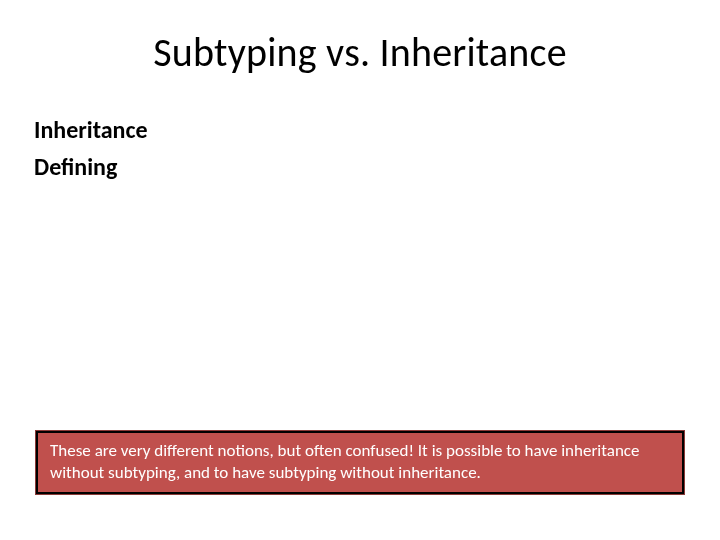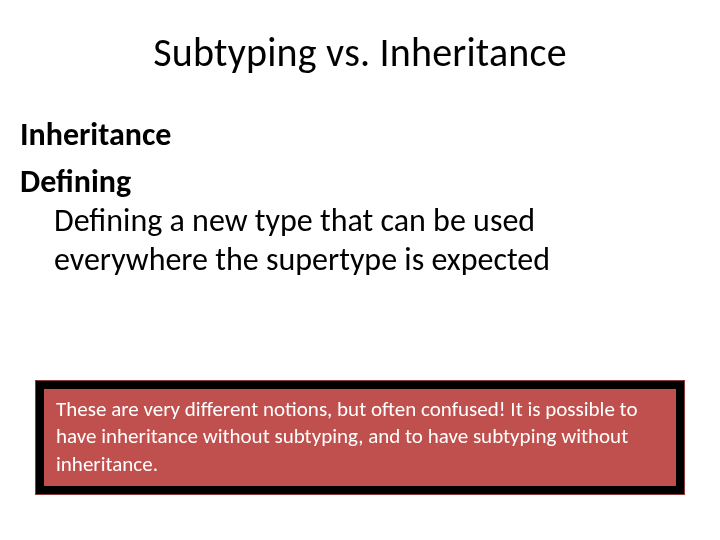--- a/index.html
+++ b/index.html
@@ -19,62 +19,61 @@
     box-sizing: border-box;
   }
   .title {
     font-size: 40px;
     text-align: center;
     padding-top: 28px;
     padding-bottom: 10px;
     letter-spacing: 0.2px;
   }
   .body {
-    padding: 20px 34px 0 20px;
-    font-size: 32px;
+    padding: 20px 34px 0 34px;
+    font-size: 24px;
     line-height: 1.22;
   }
   .section-heading {
     font-weight: 700;
     margin-top: 8px;
   }
   .section-text {
     padding-left: 34px;
     margin-top: 0;
     margin-bottom: 30px;
   }
   .bold {
     font-weight: 700;
   }
   .callout {
     position: absolute;
     left: 36px;
     right: 36px;
     bottom: 46px;
     background: #c0504d;
-    border: 8px solid #000000;
+    border: 2px solid #000000;
     box-shadow: 0 0 0 1px #8a3a38;
     color: #fff;
-    font-size: 21px;
+    font-size: 17px;
     line-height: 1.3;
     padding: 7px 12px 8px 12px;
     box-sizing: border-box;
   }
 </style>
 </head>
 <body>
 
 <div class="slide">
 
   <div class="title">Subtyping vs. Inheritance</div>
 
   <div class="body">
 
     <div class="section-heading">Inheritance</div>
 
     <div class="section-heading">Defining</div>
-    <div class="section-text">Defining a new type that can be used everywhere the supertype is expected</div>
 
   </div>
 
   <div class="callout">These are very different notions, but often confused!  It is possible to have inheritance without subtyping, and to have subtyping without inheritance.</div>
 
 </div>
 
 </body></html>

